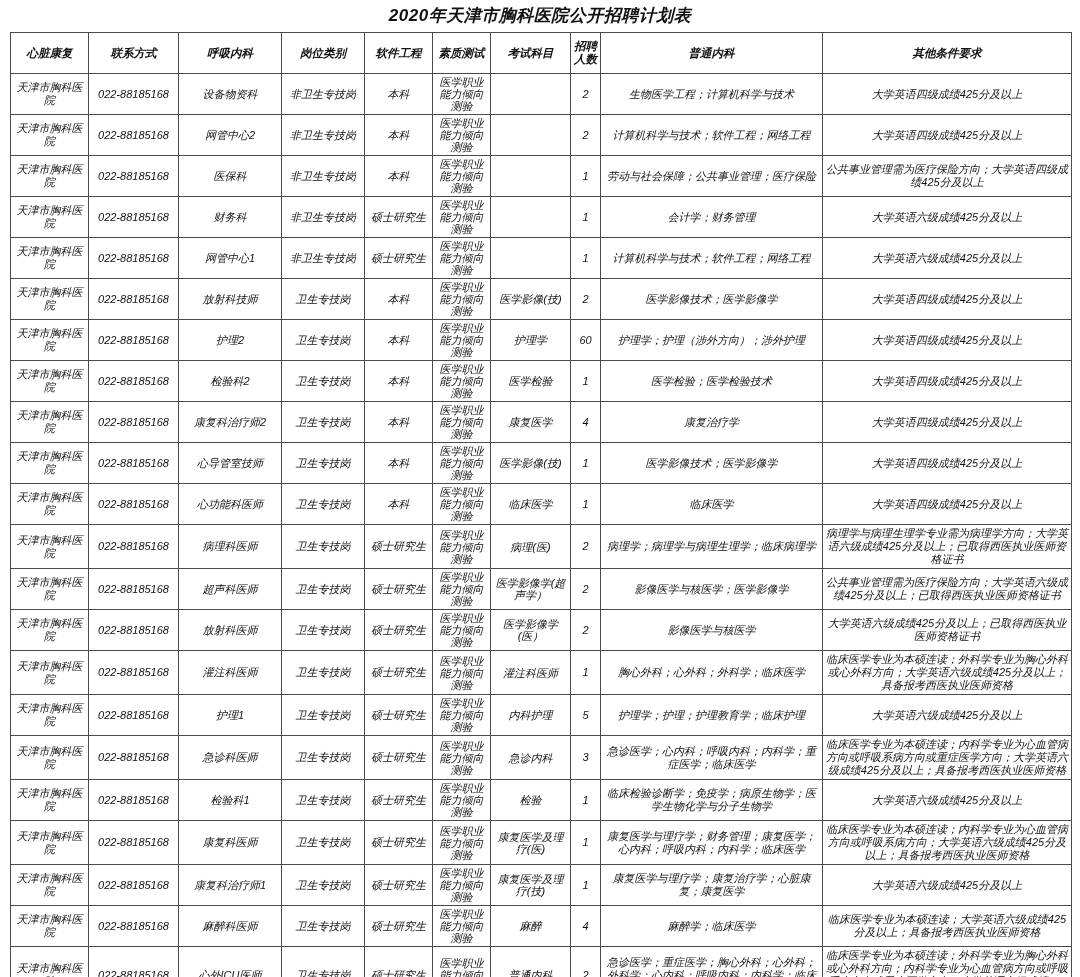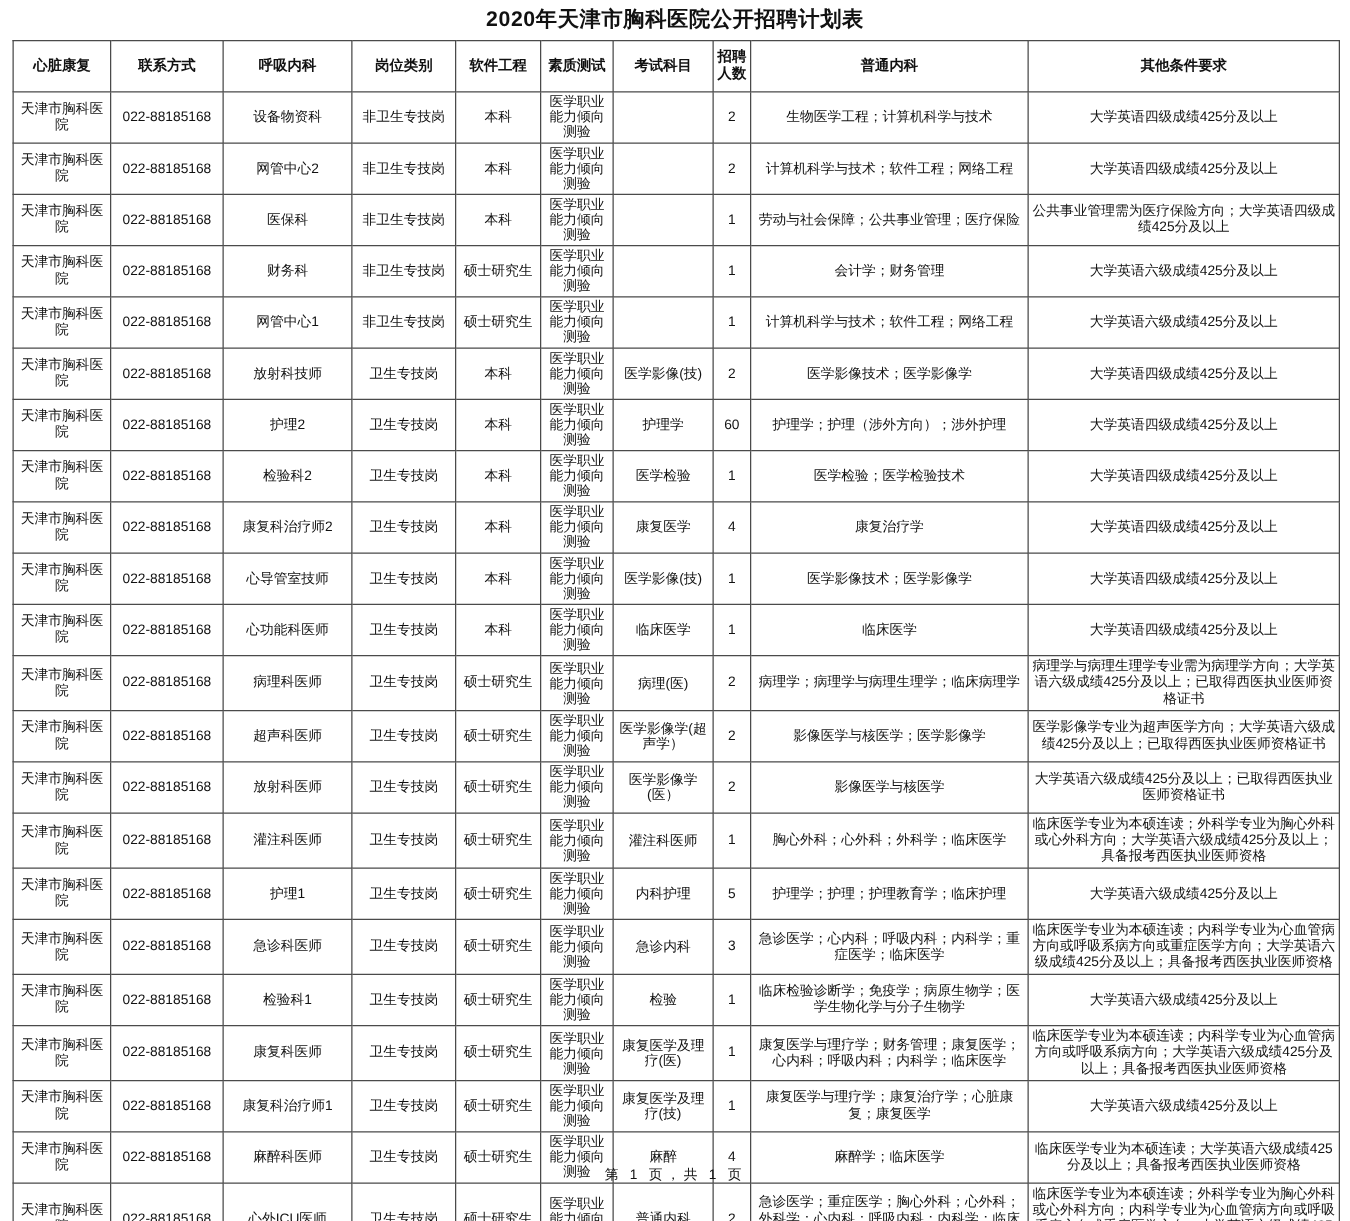--- a/index.html
+++ b/index.html
@@ -14,20 +14,21 @@
     overflow: hidden;
     font-family: "Liberation Serif", "DejaVu Serif", serif;
     color: #111111;
     position: relative;
   }
   #page {
     width: 1080px;
     height: 949px;
     position: relative;
     box-sizing: border-box;
+    font-style: italic;
   }
   #doc-title {
     text-align: center;
     font-size: 17px;
     font-weight: bold;
     letter-spacing: 0.5px;
     padding-top: 6px;
     padding-bottom: 6px;
     line-height: 20px;
     font-family: "Liberation Sans", "DejaVu Sans", sans-serif;
@@ -275,21 +276,21 @@
         <tr>
           <td class="cell-hospital">天津市胸科医院</td>
           <td class="cell-contact">022-88185168</td>
           <td class="cell-position">超声科医师</td>
           <td class="cell-category">卫生专技岗</td>
           <td class="cell-education">硕士研究生</td>
           <td class="cell-quality">医学职业能力倾向测验</td>
           <td class="cell-exam">医学影像学(超声学）</td>
           <td class="cell-headcount">2</td>
           <td class="cell-major">影像医学与核医学；医学影像学</td>
-          <td class="cell-other">医学影像学专业为超声医学方向；大学英语六级成绩425分及以上；已取得西医执业医师资格证书</td>
+          <td class="cell-other">公共事业管理需为医疗保险方向；大学英语六级成绩425分及以上；已取得西医执业医师资格证书</td>
         </tr>
         <tr>
           <td class="cell-hospital">天津市胸科医院</td>
           <td class="cell-contact">022-88185168</td>
           <td class="cell-position">放射科医师</td>
           <td class="cell-category">卫生专技岗</td>
           <td class="cell-education">硕士研究生</td>
           <td class="cell-quality">医学职业能力倾向测验</td>
           <td class="cell-exam">医学影像学(医）</td>
           <td class="cell-headcount">2</td>
@@ -388,14 +389,13 @@
           <td class="cell-education">硕士研究生</td>
           <td class="cell-quality">医学职业能力倾向测验</td>
           <td class="cell-exam">普通内科</td>
           <td class="cell-headcount">2</td>
           <td class="cell-major">急诊医学；重症医学；胸心外科；心外科；外科学；心内科；呼吸内科；内科学；临床医学</td>
           <td class="cell-other">临床医学专业为本硕连读；外科学专业为胸心外科或心外科方向；内科学专业为心血管病方向或呼吸系病方向或重症医学方向；大学英语六级成绩425分及以上；已取得西医执业医师资格证书</td>
         </tr>
       </tbody>
   </table>
 
-  <div id="page-footer">第 1 页，共 1 页</div>
 </div>
 
 </body></html>

